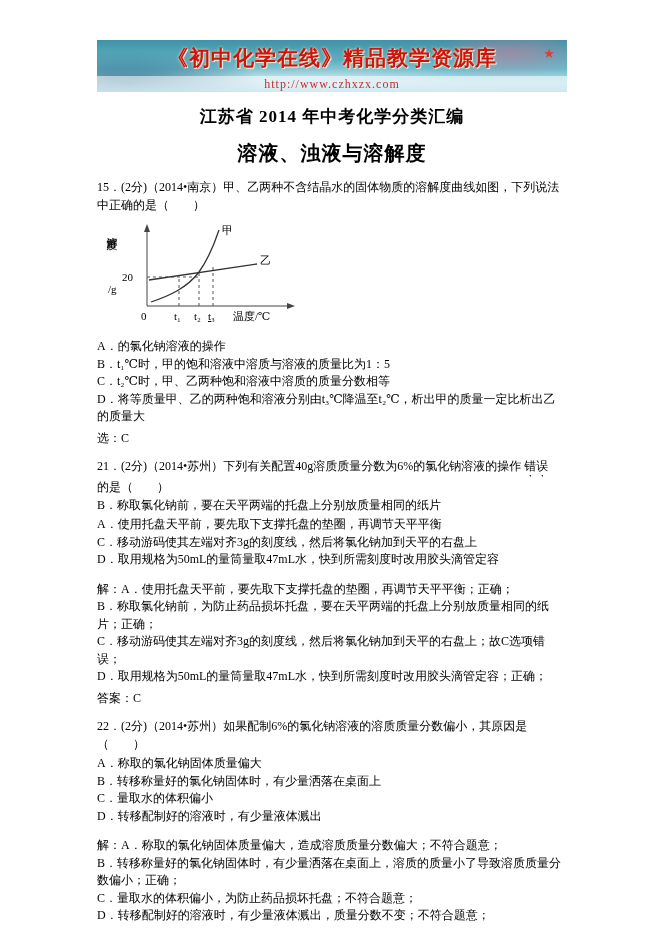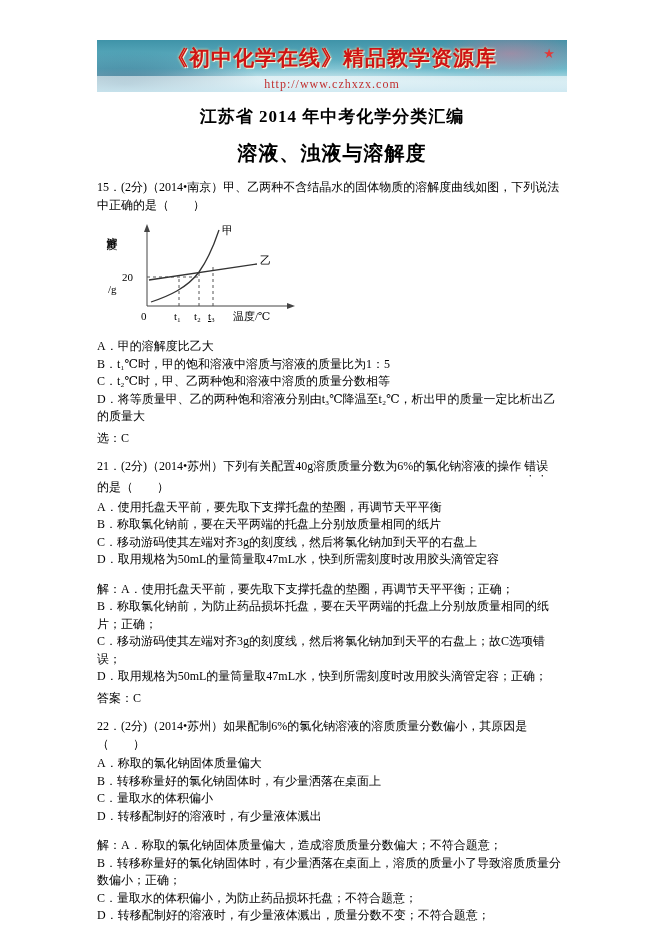--- a/index.html
+++ b/index.html
@@ -101,31 +101,31 @@
     <span class="g-ytick">20</span>
     <span class="g-a">甲</span>
     <span class="g-b">乙</span>
     <span class="g-o">0</span>
     <span class="g-t1">t₁</span>
     <span class="g-t2">t₂</span>
     <span class="g-t3">t₃</span>
     <span class="g-xlab">温度/℃</span>
   </div>
 
-  <p class="opt first-opt">A．甲的溶解度比乙大</p>
+  <p class="opt first-opt">A．的氯化钠溶液的操作</p>
   <p class="opt">B．t₁℃时，甲的饱和溶液中溶质与溶液的质量比为1：5</p>
   <p class="opt">C．t₂℃时，甲、乙两种饱和溶液中溶质的质量分数相等</p>
   <p class="opt">D．将等质量甲、乙的两种饱和溶液分别由t₃℃降温至t₂℃，析出甲的质量一定比析出乙的质量大</p>
   <p class="ans">选：C</p>
 
   <p class="stem"><span>21．(2分)（2014•苏州）下列有关配置40g溶质质量分数为6%的氯化钠溶液的操作 </span><span class="emph">错误</span></p>
   <p class="stem-post">的是（　　）</p>
 
+  <p class="opt">B．称取氯化钠前，要在天平两端的托盘上分别放质量相同的纸片</p>
   <p class="opt first-opt">A．使用托盘天平前，要先取下支撑托盘的垫圈，再调节天平平衡</p>
-  <p class="opt">B．称取氯化钠前，要在天平两端的托盘上分别放质量相同的纸片</p>
   <p class="opt">C．移动游码使其左端对齐3g的刻度线，然后将氯化钠加到天平的右盘上</p>
   <p class="opt">D．取用规格为50mL的量筒量取47mL水，快到所需刻度时改用胶头滴管定容</p>
 
   <p class="opt sol-first">解：A．使用托盘天平前，要先取下支撑托盘的垫圈，再调节天平平衡；正确；</p>
   <p class="opt">B．称取氯化钠前，为防止药品损坏托盘，要在天平两端的托盘上分别放质量相同的纸片；正确；</p>
   <p class="opt">C．移动游码使其左端对齐3g的刻度线，然后将氯化钠加到天平的右盘上；故C选项错误；</p>
   <p class="opt">D．取用规格为50mL的量筒量取47mL水，快到所需刻度时改用胶头滴管定容；正确；</p>
   <p class="ans">答案：C</p>
 
   <p class="stem">22．(2分)（2014•苏州）如果配制6%的氯化钠溶液的溶质质量分数偏小，其原因是（　　）</p>

